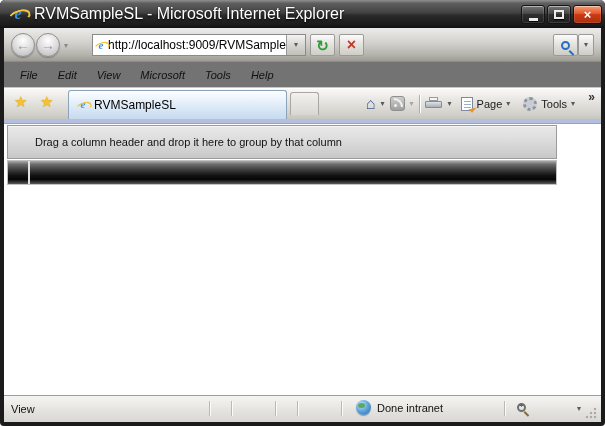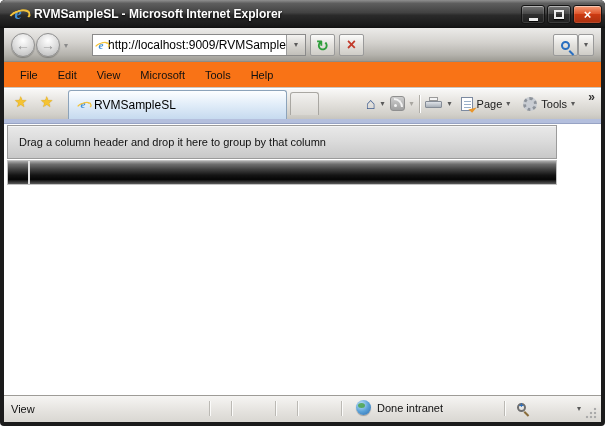--- a/index.html
+++ b/index.html
@@ -7,21 +7,21 @@
   .window{position:relative;width:605px;height:426px;background:#1b1b1b;border-radius:5px 5px 4px 4px;overflow:hidden;}
 
   
   .titlebar{position:absolute;left:0;top:0;right:0;height:28px;
     background:linear-gradient(180deg,#909090 0%,#5e5e5e 12%,#424242 45%,#2a2a2a 55%,#191919 92%,#101010 100%);
     border-radius:5px 5px 0 0;display:flex;align-items:center;}
   .ie-e{position:relative;display:inline-block;width:18px;height:18px;margin:0 7px 0 9px;
     font:italic bold 16px/18px "Liberation Serif",serif;color:#3f8fd6;text-align:center;}
   .ie-e::after{content:"";position:absolute;left:-1px;top:5px;width:19px;height:9px;border:2px solid #f2c33c;
     border-left-color:transparent;border-bottom-color:transparent;border-radius:50%;transform:rotate(-18deg);}
-  .title-text{color:#fff;font-size:12px;font-weight:bold;text-shadow:0 1px 2px #000;}
+  .title-text{color:#fff;font-size:16px;font-weight:normal;text-shadow:0 1px 2px #000;}
   .winbtns{position:absolute;right:3px;top:5px;display:flex;gap:2px;}
   .winbtn{width:24px;height:19px;border-radius:3px;border:1px solid #141414;cursor:default;
     background:linear-gradient(180deg,#767676,#474747 45%,#2e2e2e 50%,#212121);
     box-shadow:inset 0 1px 0 rgba(255,255,255,.4), inset 0 0 0 1px rgba(255,255,255,.12);
     display:flex;align-items:center;justify-content:center;}
   .winbtn.close{width:29px;color:#fff;font:bold 13px/1 "Liberation Sans",sans-serif;
     background:linear-gradient(180deg,#f59d78,#e0572d 45%,#cb3a12 50%,#aa3110);}
   .glyph-min{width:9px;height:3px;background:#ececec;margin-top:9px;box-shadow:0 1px 1px #000;}
   .glyph-max{width:10px;height:9px;border:2px solid #ececec;box-shadow:0 1px 1px #000;}
 
@@ -49,22 +49,22 @@
   .stop-glyph{color:#c23a2a;font-size:16px;font-weight:bold;line-height:1;}
   .searchbox{position:absolute;left:369px;top:6px;width:177px;height:22px;background:#fff;border:1px solid #8a8a8a;display:flex;align-items:center;}
   .search-input{flex:1;border:none;outline:none;height:18px;padding-left:6px;font:12px "Liberation Sans",sans-serif;min-width:0;background:transparent;}
   .search-input::placeholder{color:#a9a9a9;}
   .search-btn{left:549px;width:25px;}
   .search-caret-btn{left:574px;width:16px;}
   .magnifier{position:relative;width:9px;height:9px;border:2px solid #2a6fc0;border-radius:50%;}
   .magnifier::after{content:"";position:absolute;left:7px;top:7px;width:6px;height:2px;background:#2a6fc0;transform:rotate(45deg);transform-origin:0 0;}
 
   
-  .menubar{position:absolute;left:4px;right:4px;top:62px;height:26px;background:#f97316;
-    border-bottom:1px solid #c9c7c2;display:flex;align-items:center;padding-left:6px;}
+  .menubar{position:absolute;left:4px;right:4px;top:62px;height:26px;background:#737373;
+    border-bottom:1px solid #c9c7c2;display:flex;align-items:center;padding-left:6px;font-style:italic;}
   .menu-item{font-size:11px;color:#111;padding:4px 10px;}
 
   
   .commandbar{position:absolute;left:4px;right:4px;top:88px;height:31px;
     background:linear-gradient(180deg,#fafaf9 0%,#e5e3df 45%,#d2d0ca 85%,#c6c4be 100%);
     box-shadow:inset 0 1px 0 #fff;}
   .star{position:absolute;top:6px;font-size:15px;line-height:1;color:#f5c332;text-shadow:0 0 1px #b8860b;}
   .star-fav{left:10px;}
   .star-add{left:36px;}
   .tab{position:absolute;left:64px;top:2px;width:219px;height:29px;border:1px solid #8ca3ba;border-bottom:none;
@@ -95,21 +95,21 @@
   .overflow{position:absolute;right:6px;top:2px;font-size:12px;font-weight:bold;color:#333;}
 
   
   .bluestrip{position:absolute;left:4px;right:4px;top:119px;height:5px;background:#b4bfdd;border-bottom:1px solid #97a3c4;}
 
   
   .content{position:absolute;left:4px;right:4px;top:124px;height:271px;background:#fff;}
   .group-panel{position:absolute;left:3px;top:1px;width:550px;height:34px;border:1px solid #9b9b9b;
     background:linear-gradient(180deg,#e9e9e9 0%,#dcdcdc 45%,#c8c8c8 100%);
     box-shadow:inset 0 1px 0 #f5f5f5;display:flex;align-items:center;}
-  .group-panel-text{font-size:11px;color:#111;padding-left:11px;}
+  .group-panel-text{font-size:11px;color:#111;padding-left:27px;}
   .grid-header{position:absolute;left:3px;top:36px;width:550px;height:25px;border:1px solid #c2c2c2;
     background:linear-gradient(180deg,#ababab 0%,#6e6e6e 14%,#3e3e3e 38%,#141414 62%,#060606 80%,#5a5a5a 100%);
     display:flex;}
   .indicator-cell{width:22px;height:100%;border-right:2px solid #e3e3e3;
     background:linear-gradient(180deg,#ababab 0%,#6e6e6e 14%,#3e3e3e 38%,#141414 62%,#060606 80%,#5a5a5a 100%);}
 
   
   .statusbar{position:absolute;left:4px;right:4px;top:395px;height:27px;
     background:linear-gradient(180deg,#f6f5f3 0%,#e4e2de 60%,#d9d7d2 100%);
     border-top:1px solid #9e9c97;font-size:11px;color:#111;}

